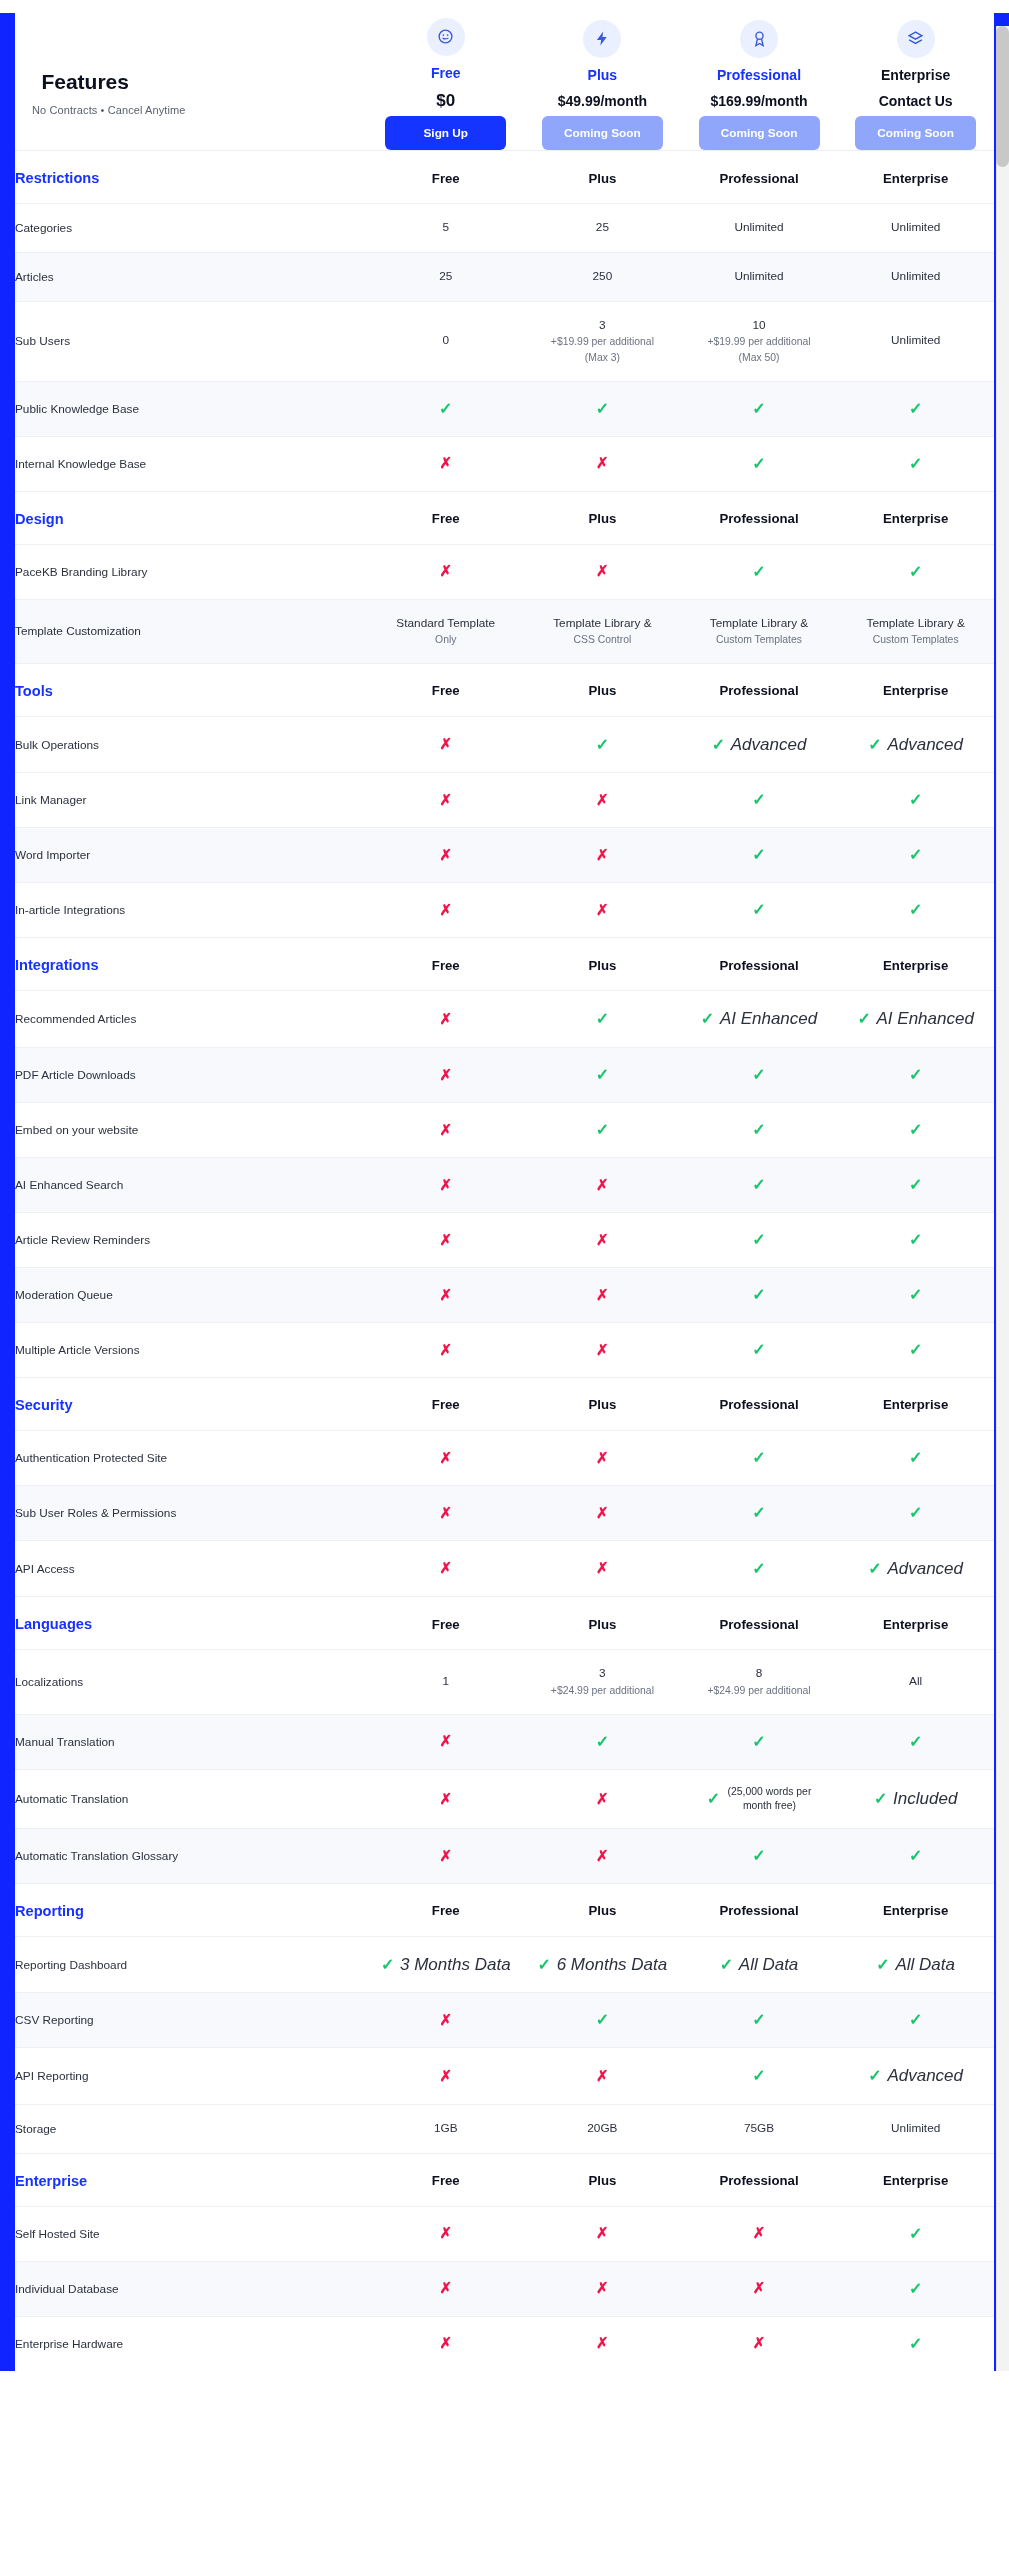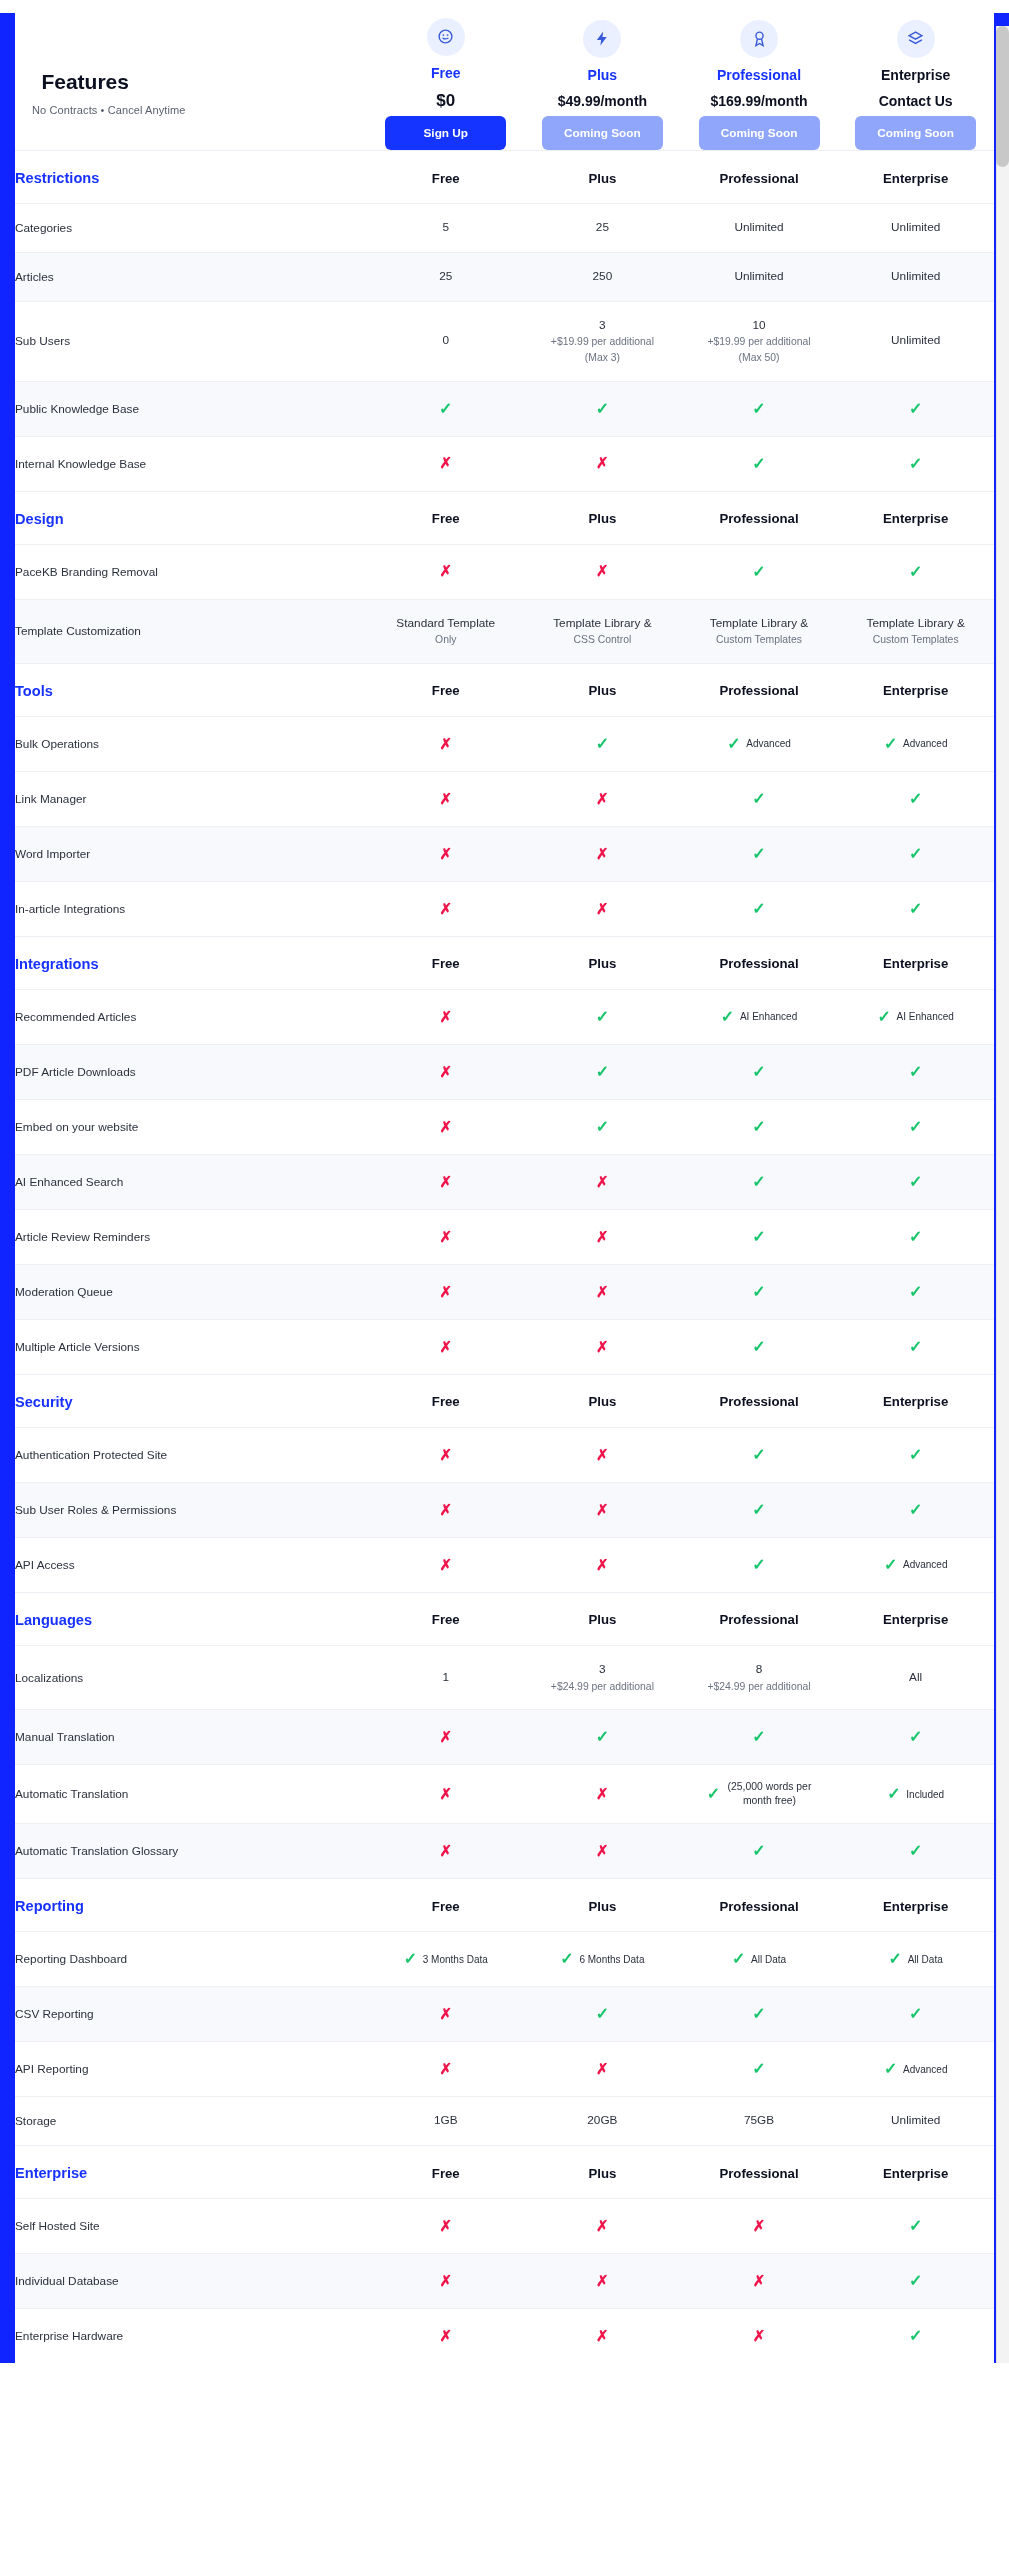--- a/index.html
+++ b/index.html
@@ -104,21 +104,21 @@
     border-top: 0.9px solid #eef0f4;
     font-size: 11.8px;
   }
   tr.frow.alt td { background: #f8f9fc; }
   .fname { padding-left: 26.4px; color:#2b303d; }
   .fval { text-align:center; color:#2b303d; font-size: 11.8px; line-height: 1.5; }
   .fval .muted { color:#6b7280; font-size: 10.4px; display:block; }
   .check { color:#16c46a; font-size: 16px; font-weight: bold; }
   .cross { color:#f0144a; font-size: 15px; font-weight: bold; }
   .withlabel { display:inline-flex; align-items:center; gap:5.7px; justify-content:center; }
-  .withlabel .lbl { font-size: 10px; color:#2b303d; }
+  .withlabel .lbl { font-size: 17px; color:#2b303d;font-style:italic; }
   .twoline { display:inline-flex; align-items:center; gap:7.5px; justify-content:center; }
   .twoline .lbl2 { font-size: 10.4px; color:#2b303d; line-height:1.35; text-align:center; }
 </style>
 </head>
 <body>
 
 <div class="page">
   <div class="frame-top"></div>
   <div class="frame-left"></div>
   <div class="frame-right"></div>
@@ -214,21 +214,21 @@
             <td class="fval"><span class="check">✓</span></td>
           </tr>
           <tr class="section">
             <td class="section-name">Design</td>
             <td class="section-plan">Free</td>
             <td class="section-plan">Plus</td>
             <td class="section-plan">Professional</td>
             <td class="section-plan">Enterprise</td>
           </tr>
           <tr class="frow">
-            <td class="fname">PaceKB Branding Removal</td>
+            <td class="fname">PaceKB Branding Library</td>
             <td class="fval"><span class="cross">✗</span></td>
             <td class="fval"><span class="cross">✗</span></td>
             <td class="fval"><span class="check">✓</span></td>
             <td class="fval"><span class="check">✓</span></td>
           </tr>
           <tr class="frow alt">
             <td class="fname">Template Customization</td>
             <td class="fval"><span>Standard Template</span><span class="muted">Only</span></td>
             <td class="fval"><span>Template Library &amp;</span><span class="muted">CSS Control</span></td>
             <td class="fval"><span>Template Library &amp;</span><span class="muted">Custom Templates</span></td>

